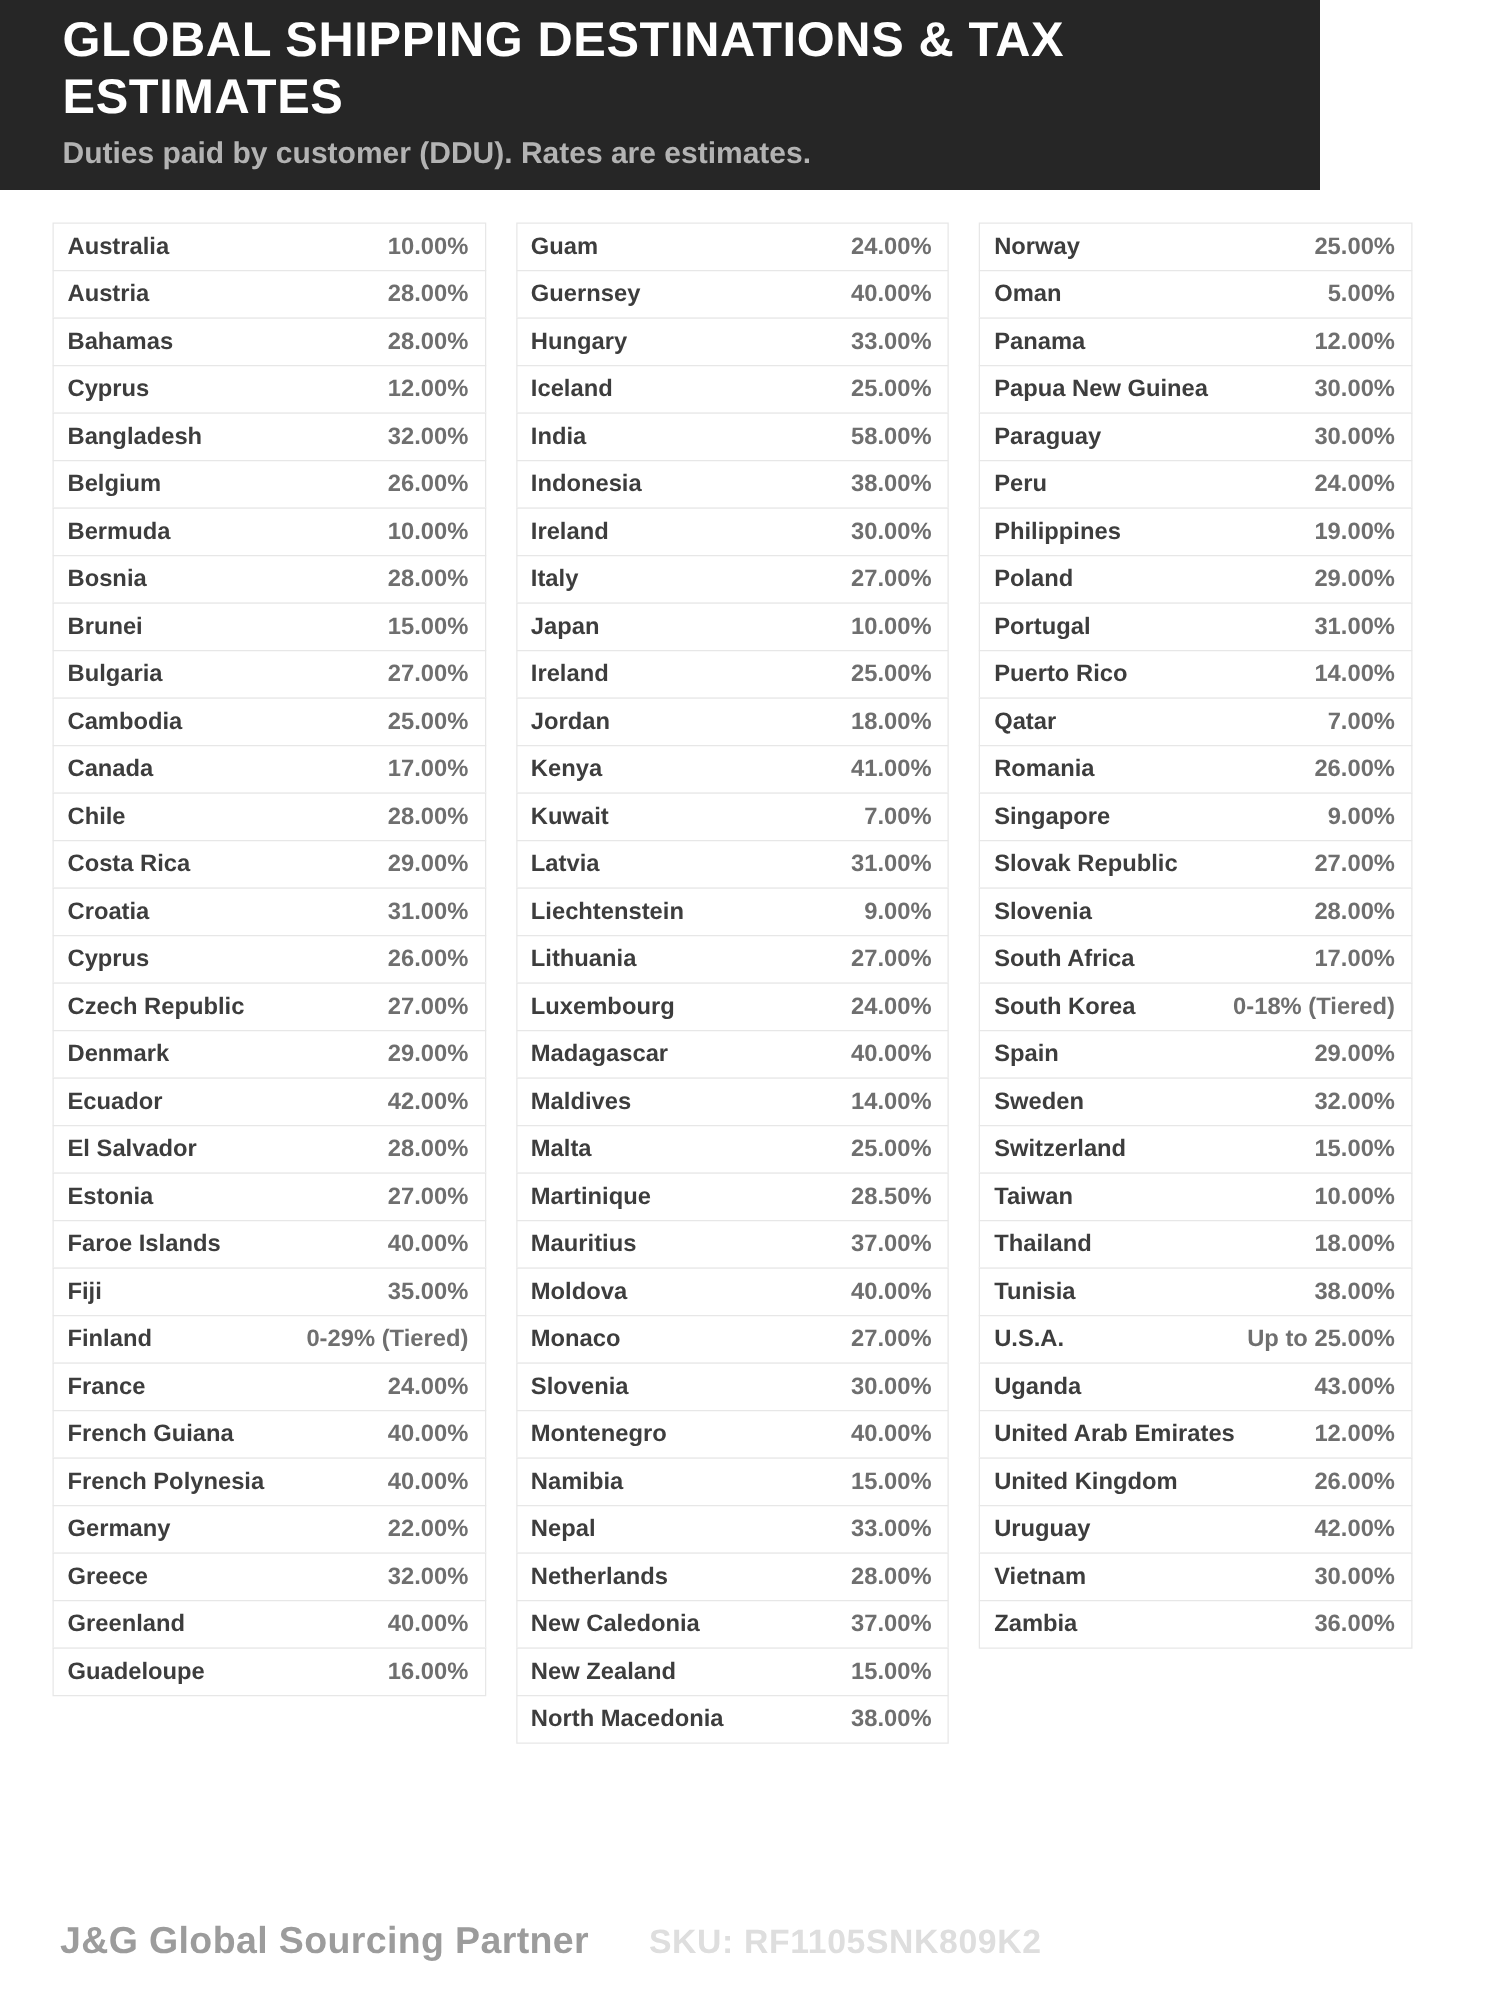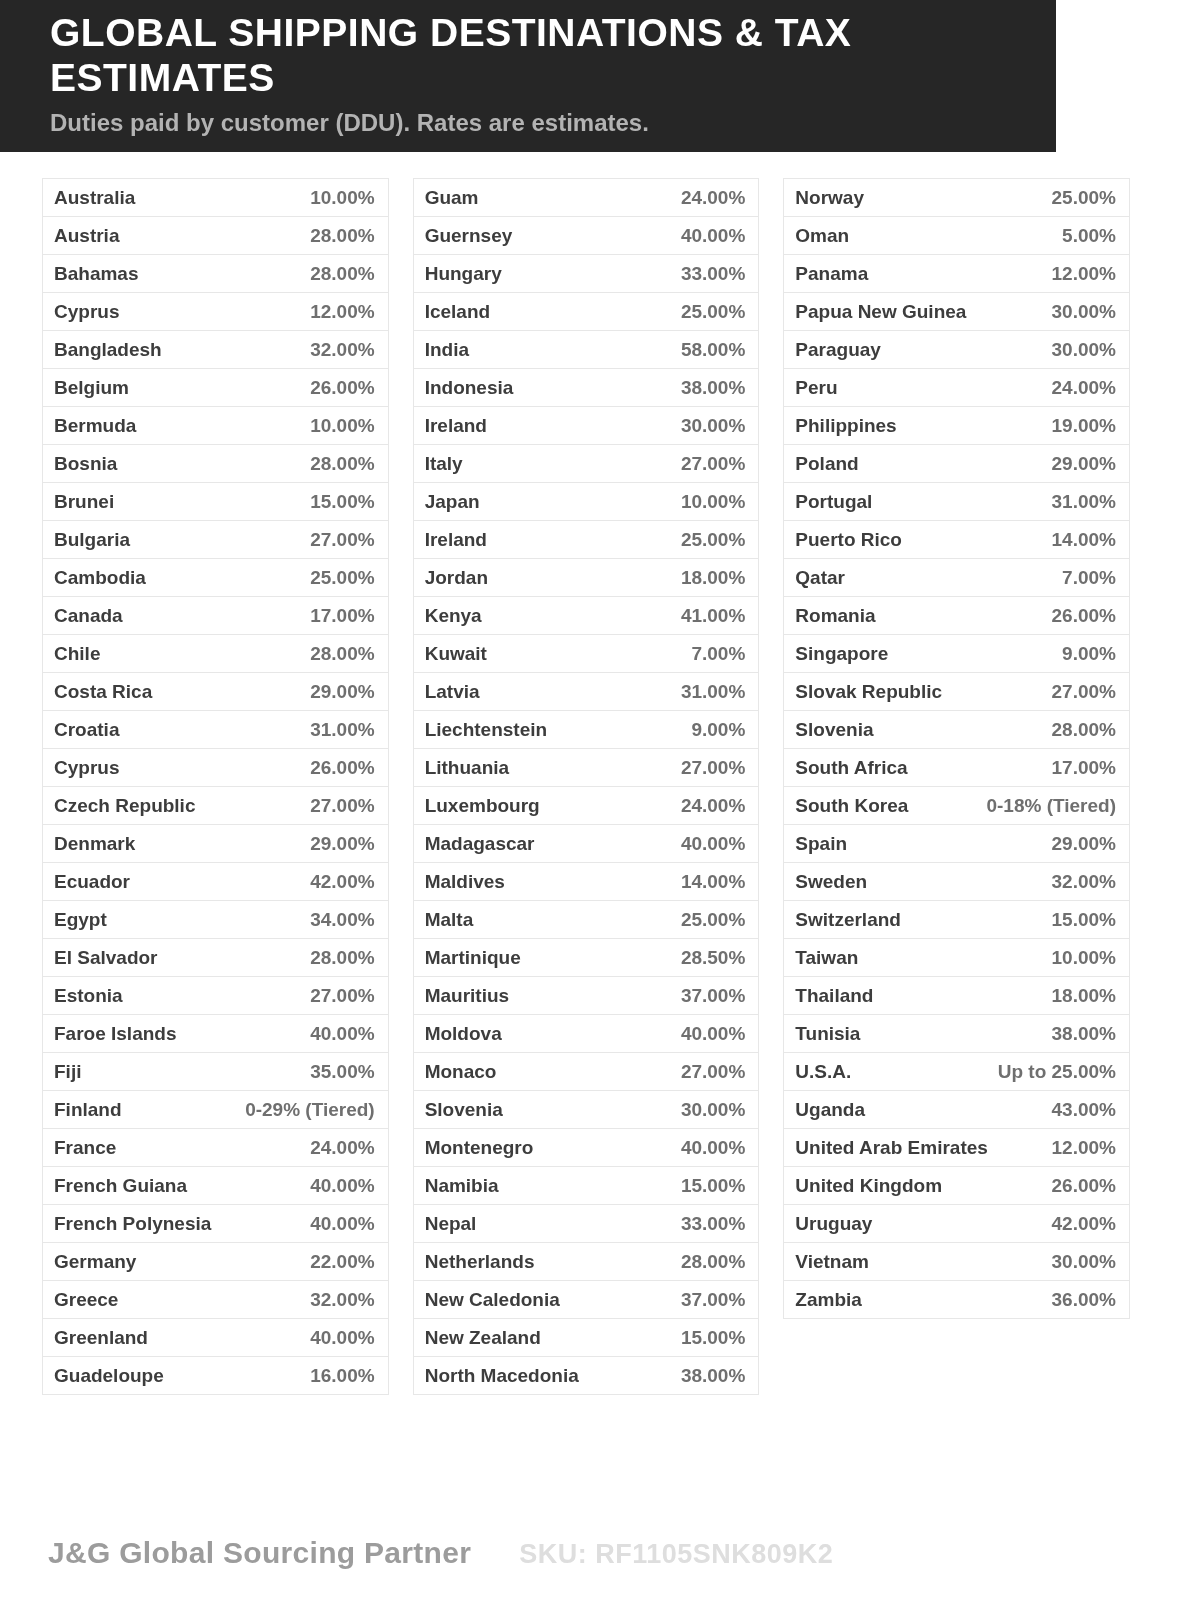--- a/index.html
+++ b/index.html
@@ -161,24 +161,20 @@
       </div>
       <div class="row">
         <span class="country">Denmark</span>
         <span class="rate">29.00%</span>
       </div>
       <div class="row">
         <span class="country">Ecuador</span>
         <span class="rate">42.00%</span>
       </div>
       <div class="row">
-        <span class="country">Egypt</span>
-        <span class="rate">34.00%</span>
-      </div>
-      <div class="row">
         <span class="country">El Salvador</span>
         <span class="rate">28.00%</span>
       </div>
       <div class="row">
         <span class="country">Estonia</span>
         <span class="rate">27.00%</span>
       </div>
       <div class="row">
         <span class="country">Faroe Islands</span>
         <span class="rate">40.00%</span>

